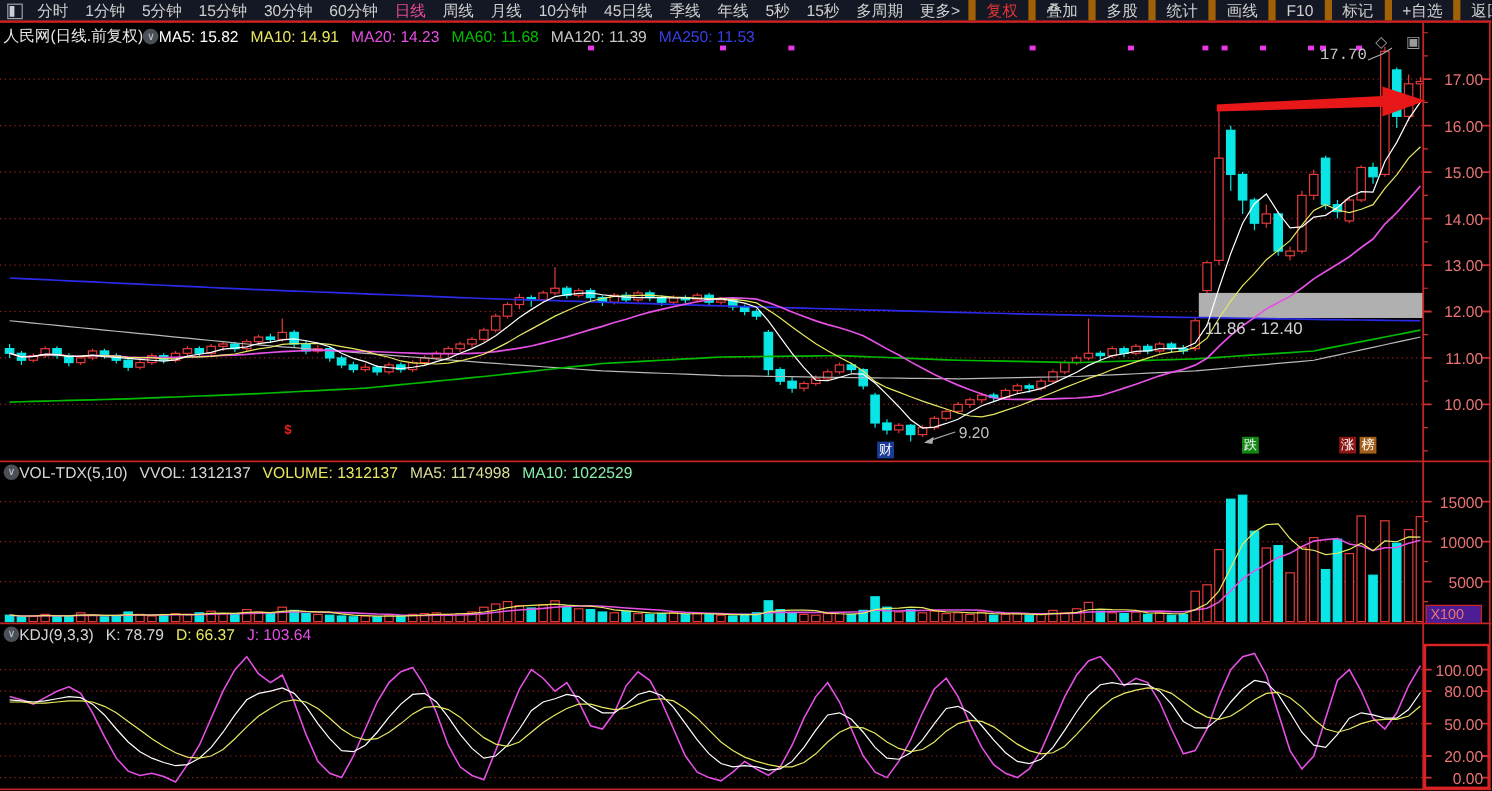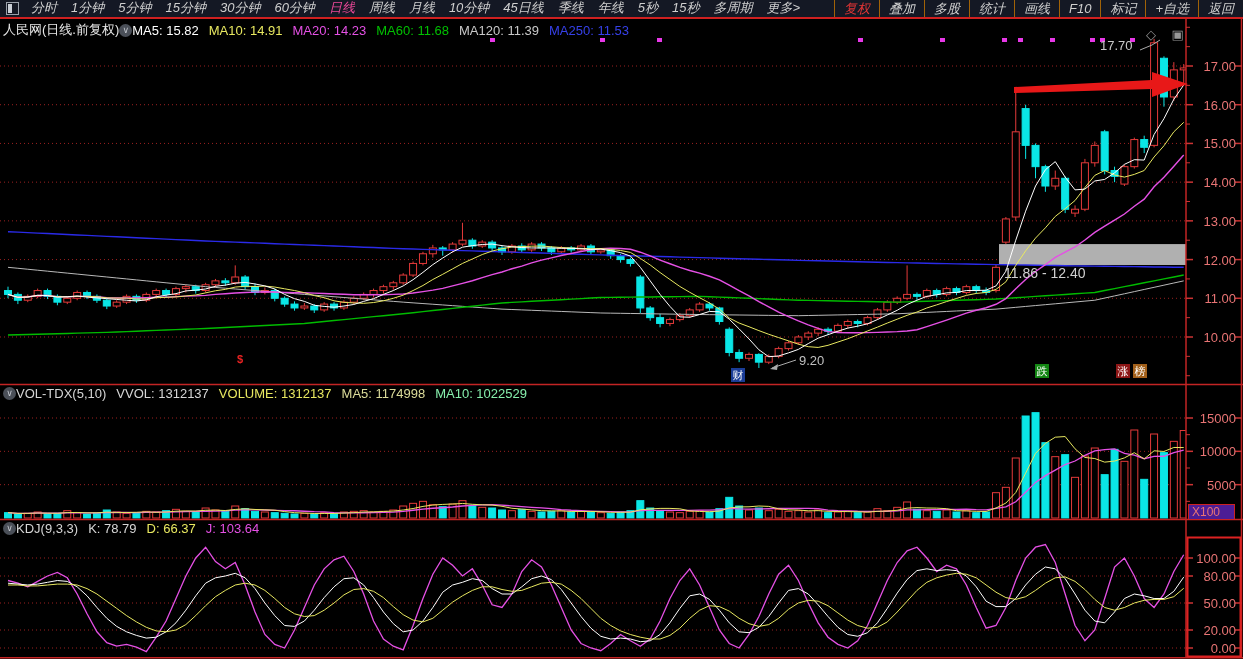--- a/index.html
+++ b/index.html
@@ -1,26 +1,26 @@
 <!DOCTYPE html>
 <html><head>
 <meta charset="utf-8">
 <style>
   html,body{margin:0;padding:0;background:#000;}
   body{width:1243px;height:659px;position:relative;overflow:hidden;
        font-family:"Liberation Sans",sans-serif;}
   .menubar{position:absolute;top:0;left:0;width:1243px;height:17px;background:#141824;
-           border-bottom:2px solid #cf2020;display:flex;align-items:flex-end;font-size:13px;color:#cfcfcf;z-index:30;font-style:italic;}
+           border-bottom:2px solid #cf2020;display:flex;align-items:flex-start;font-size:13px;color:#cfcfcf;z-index:30;}
   .menu-left{display:flex;align-items:center;padding-left:4px;}
   .win-icon{width:11px;height:11px;border:1px solid #9aa0aa;margin:0 5px 0 2px;position:relative;}
   .win-icon div{position:absolute;left:1px;top:1px;bottom:1px;width:4px;background:#c9ced6;}
   .menu-item{padding:0 7px;white-space:nowrap;cursor:default;}
   .menu-item.active{color:#ec4899;}
   .menu-right{margin-left:auto;display:flex;height:100%;align-items:center;}
-  .menu-btn{padding:0 9px;border-left:1px solid #a16207;white-space:nowrap;height:100%;display:flex;align-items:center;}
+  .menu-btn{padding:0 9px;border-left:6px solid #a16207;white-space:nowrap;height:100%;display:flex;align-items:center;}
   svg{position:absolute;left:0;top:0;z-index:5;}
   .pane-header{position:absolute;left:3px;display:flex;gap:0;align-items:center;font-size:13px;z-index:20;white-space:nowrap;}
   .chev{width:13px;height:13px;border-radius:50%;background:#4a4f58;color:#c2c6cd;font-size:9px;
         line-height:13px;text-align:center;flex:none;}
   .anno{position:absolute;z-index:22;font-size:13px;}
   .badge{position:absolute;z-index:22;font-size:11px;line-height:14px;width:14px;height:14px;
          text-align:center;color:#fff;}
   .unitbox{position:absolute;left:1188px;top:504px;width:42px;height:14px;border:1px solid #cc2222;
            color:#e87474;font-size:12px;line-height:14px;padding-left:3px;z-index:22;background:#4c1d95;}
   .corner{position:absolute;left:1146px;top:27px;color:#999;font-size:13px;z-index:22;letter-spacing:6px;}
@@ -584,21 +584,21 @@
 <div class="pane-header" style="top:521px;">
   <span class="chev">∨</span>
   <span id="kdj-readouts" style="display:flex;gap:10px;text-decoration:underline;">
       <span style="color: rgb(214, 214, 214);">KDJ(9,3,3)</span>
       <span style="color: rgb(214, 214, 214);">K: 78.79</span>
       <span style="color: rgb(232, 232, 96);">D: 66.37</span>
       <span style="color: rgb(229, 80, 229);">J: 103.64</span>
     </span>
 </div>
 
-<div class="anno" style="left:1100px;top:38px;color:#c8c8c8;">17.70</div>
+<div class="anno" style="left:1100px;top:38px;color:#c8c8c8;font-family:Liberation Mono, monospace;">17.70</div>
 <div class="anno" style="left:1004px;top:265px;color:#d0d0d0;font-size:14px;">11.86 - 12.40</div>
 <div class="anno" style="left:799px;top:353px;color:#c0c0c0;">9.20</div>
 <div class="corner">◇ ▣</div>
 <div class="unitbox">X100</div>
 
 <div class="badge" style="left:233px;top:352px;color:#e82222;background:transparent;font-weight:bold;">$</div>
 <div class="badge" style="left:731px;top:368px;background:#1a3c96;">财</div>
 <div class="badge" style="left:1035px;top:364px;background:#138613;">跌</div>
 <div class="badge" style="left:1116px;top:364px;background:#8c1616;">涨</div>
 <div class="badge" style="left:1133px;top:364px;background:#a2601a;">榜</div>

